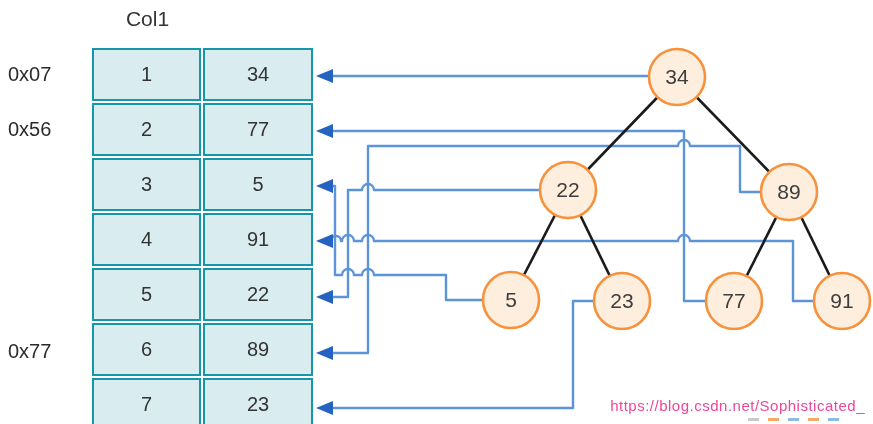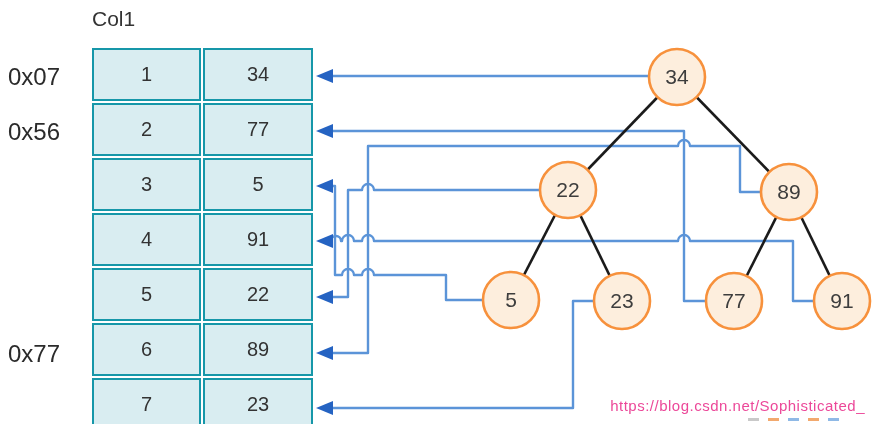--- a/index.html
+++ b/index.html
@@ -1,24 +1,24 @@
 <!DOCTYPE html>
 <html><head>
 <meta charset="utf-8">
 <style>
   html,body{margin:0;padding:0;background:#fff;}
   #stage{
     position:relative;width:873px;height:424px;overflow:hidden;background:#ffffff;
     font-family:"Liberation Sans",sans-serif;
   }
   
-  .col-header{position:absolute;top:7px;text-align:left;font-size:21px;color:#333;}
+  .col-header{position:absolute;top:7px;text-align:center;font-size:21px;color:#333;}
   #colh1{left:92px;width:111px;}
   #colh2{left:204px;width:112px;}
-  .row-label{position:absolute;left:8px;width:72px;font-size:24px;color:#2b2b2b;}
+  .row-label{position:absolute;left:8px;width:72px;font-size:20px;color:#2b2b2b;}
   #tbl{
     position:absolute;left:92px;top:48px;
     display:grid;grid-template-columns:109px 110px;grid-auto-rows:53px;gap:2px;
   }
   .cell{
     border:2px solid #1697a9;background:#d9edf1;
     display:flex;align-items:center;justify-content:center;
     font-size:20px;color:#333;
   }
   

